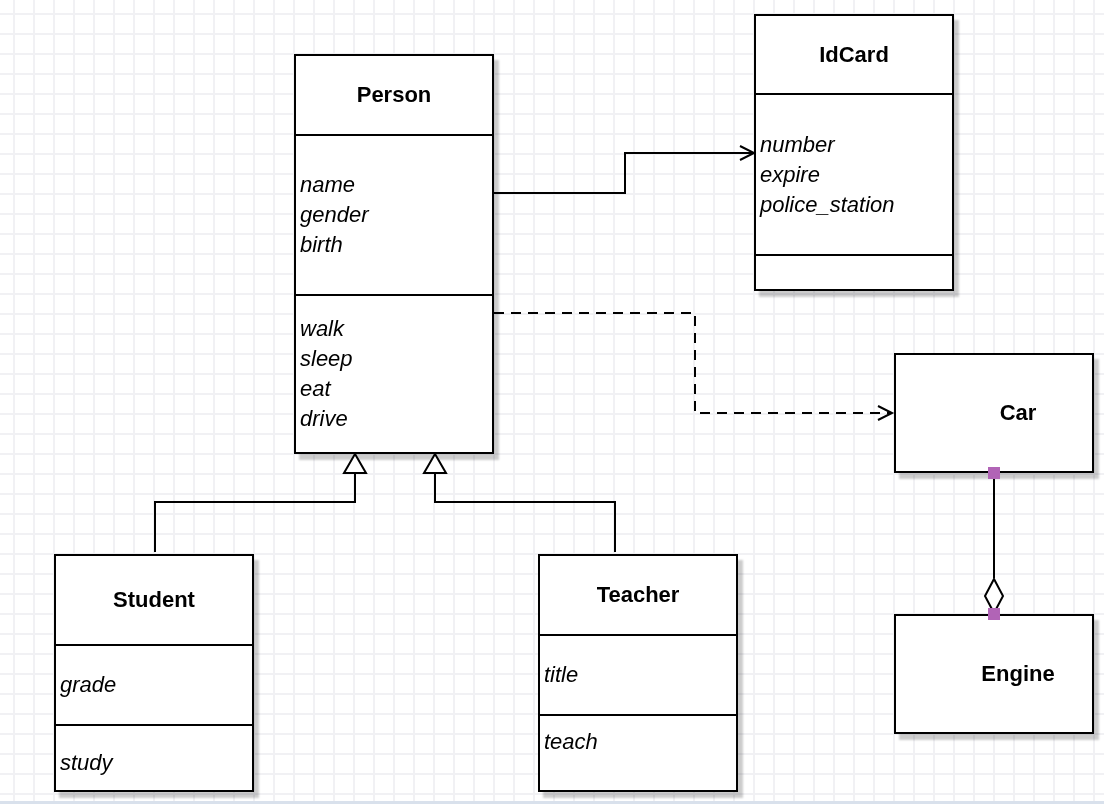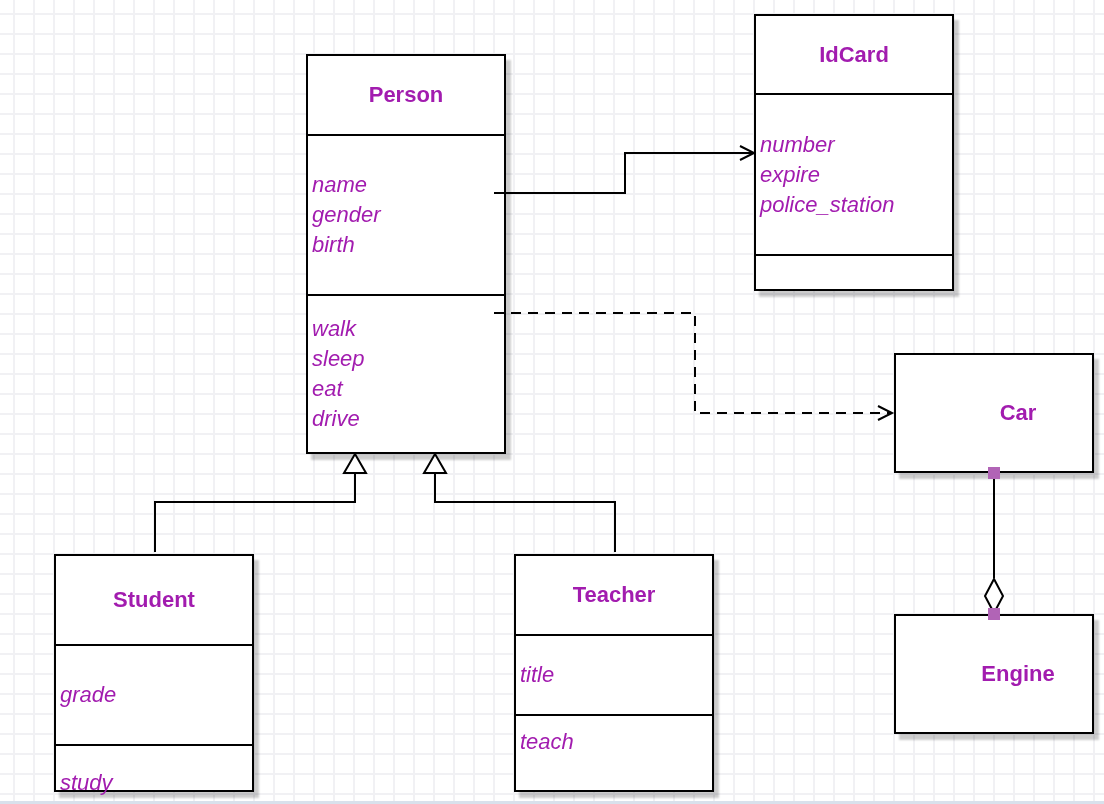--- a/index.html
+++ b/index.html
@@ -18,21 +18,21 @@
       linear-gradient(to bottom, #f1f1f4 2px, transparent 2px);
     background-size: 20px 20px;
     background-position: 13px 13px;
   }
   .uml-class {
     position: absolute;
     box-sizing: border-box;
     background: #ffffff;
     border: 2px solid #000000;
     box-shadow: 5px 6px 2px rgba(0, 0, 0, 0.20);
-    color: #a21caf;
+    color: #000000;
   }
   .uml-title {
     box-sizing: border-box;
     display: flex;
     align-items: center;
     justify-content: center;
     font-weight: bold;
     font-size: 22px;
     border-bottom: 2px solid #000000;
   }
@@ -51,39 +51,39 @@
     display: flex;
     align-items: center;
     justify-content: center;
     width: 100%;
     height: 100%;
     font-weight: bold;
     font-size: 22px;
     margin-left: 24px;
   }
   
-  #box-person  { left: 294px; top: 54px;  width: 200px; height: 400px; margin-left: 12px; }
+  #box-person  { left: 294px; top: 54px;  width: 200px; height: 400px; }
   #box-person .uml-title { height: 80px; }
   #box-person .c-attrs   { height: 160px; }
   #box-person .c-methods { height: 156px; }
 
   #box-idcard  { left: 754px; top: 14px;  width: 200px; height: 277px; }
   #box-idcard .uml-title { height: 79px; }
   #box-idcard .c-attrs   { height: 161px; }
   #box-idcard .c-methods { height: 33px; }
 
   #box-car     { left: 894px; top: 353px; width: 200px; height: 120px; }
   #box-engine  { left: 894px; top: 614px; width: 200px; height: 120px; }
 
   #box-student { left: 54px;  top: 554px; width: 200px; height: 238px; }
   #box-student .uml-title { height: 90px; }
-  #box-student .c-attrs   { height: 100px; }
+  #box-student .c-attrs   { height: 80px; }
   #box-student .c-methods { height: 74px; }
 
-  #box-teacher { left: 514px; top: 554px; width: 200px; height: 238px; }
+  #box-teacher { left: 538px; top: 554px; width: 200px; height: 238px; }
   #box-teacher .uml-title { height: 80px; }
   #box-teacher .c-attrs   { height: 80px; }
   #box-teacher .c-methods { height: 52px; }
 
   svg.connector-layer {
     position: absolute;
     left: 0; top: 0;
     width: 1104px;
     height: 804px;
     pointer-events: none;

